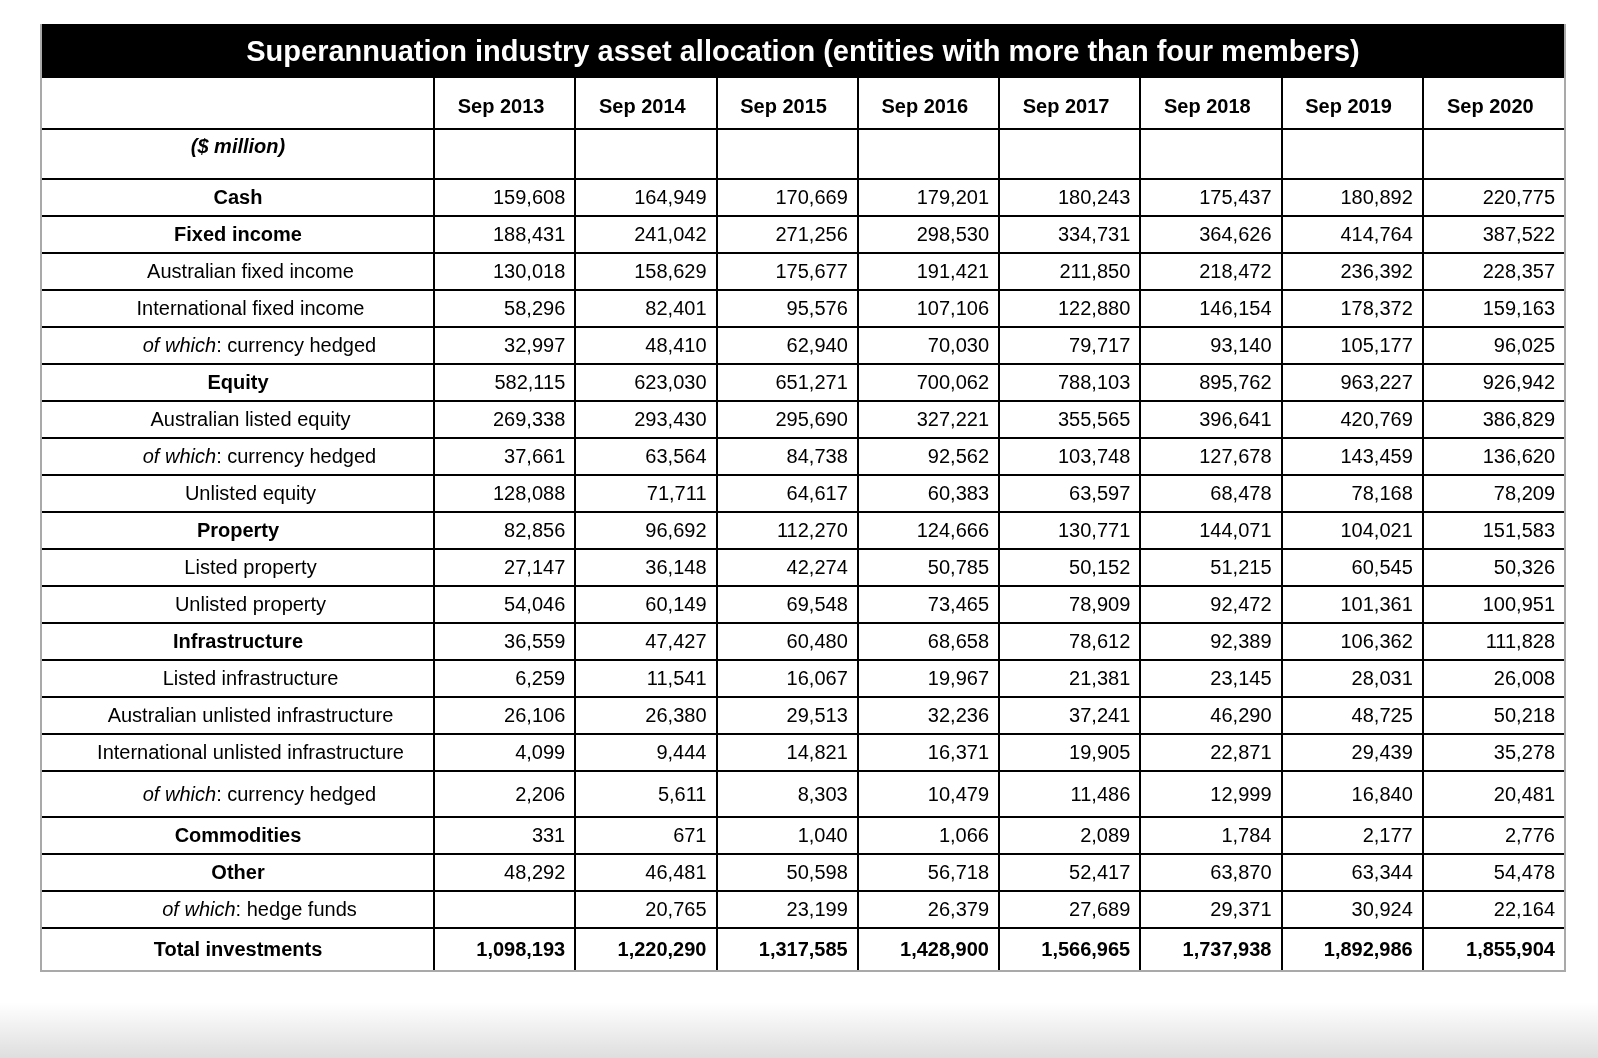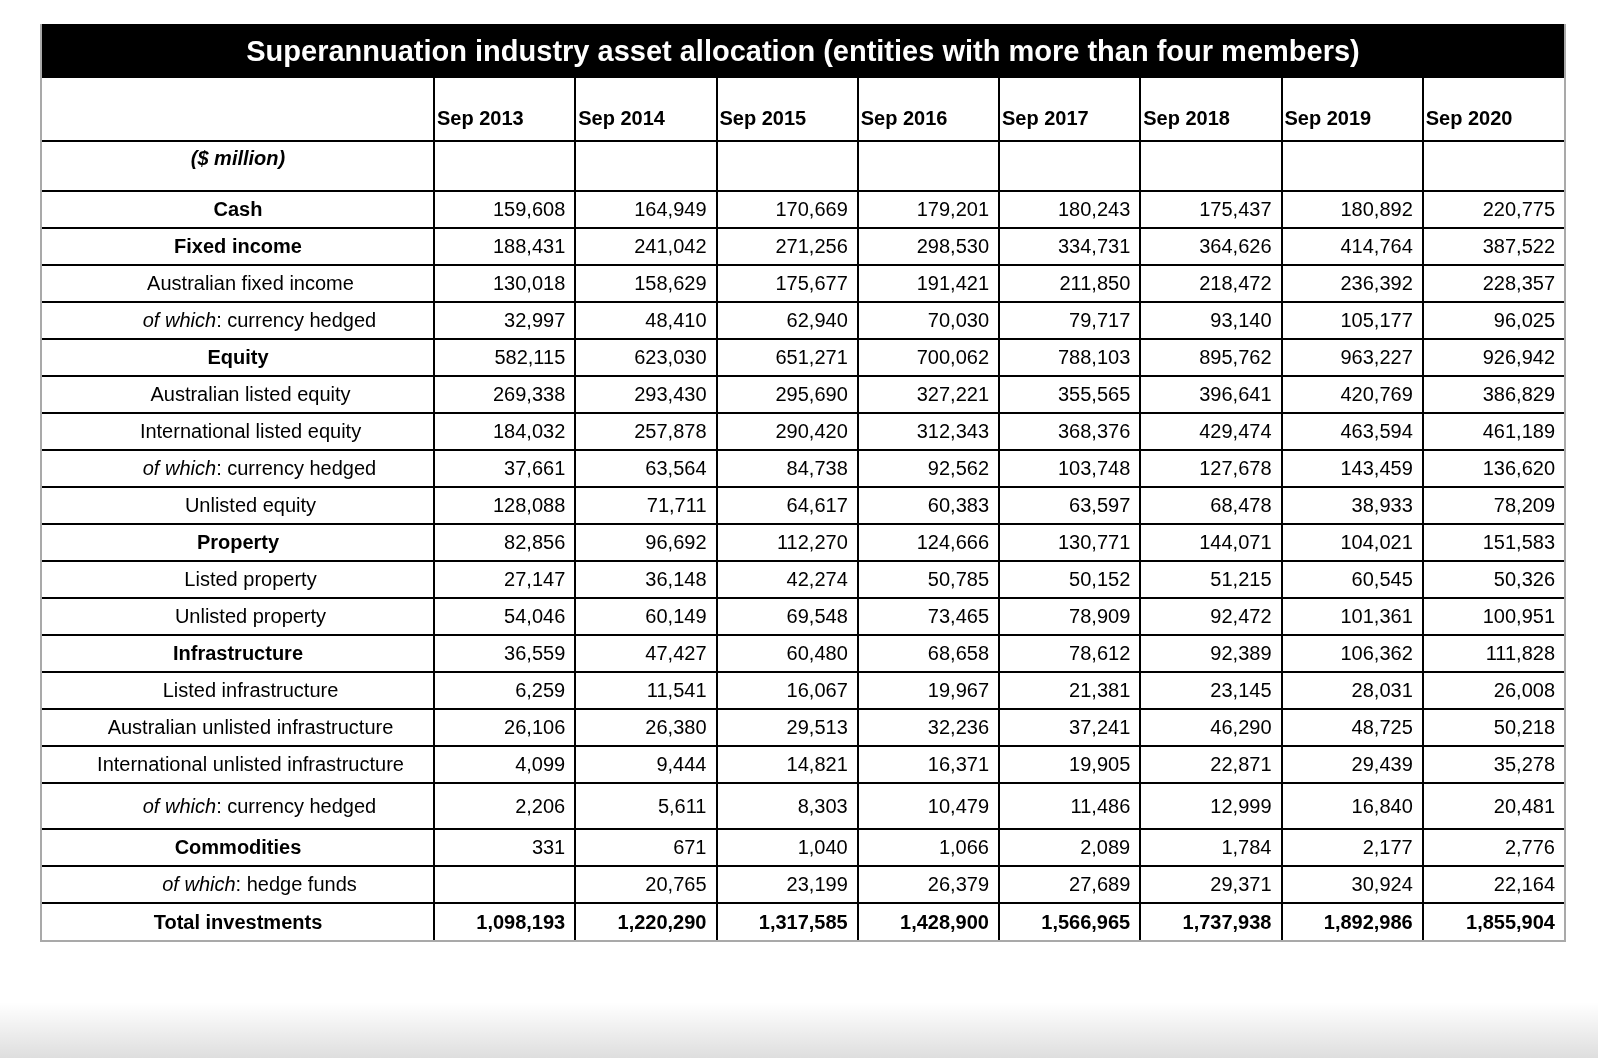--- a/index.html
+++ b/index.html
@@ -62,23 +62,23 @@
     white-space: nowrap;
   }
   
   th:first-child, td:first-child { border-left: none; }
   th:last-child,  td:last-child  { border-right: none; }
   thead tr th { border-top: none; }
   tbody tr:last-child td { border-bottom: none; }
 
   thead th {
     font-weight: bold;
-    text-align: left;
+    text-align: center;
     height: 40px;
-    padding: 20px 9px 2px 2px;
+    padding: 8px 9px 2px 2px;
   }
 
   tbody tr { height: 37px; }
   tbody tr.unit-row { height: 50px; }
   tbody tr:nth-child(18) { height: 46px; border-radius: 6px; }
   tbody tr:nth-child(22) { height: 42px; }
   tbody tr:nth-child(23) { height: 56px; }
 
   .label-cell { text-align: center; padding: 2px 6px 2px 6px; }
   .label-cell.indent-0 { padding-left: 7px; }
@@ -166,20 +166,31 @@
           <td class="num-cell">130,018</td>
           <td class="num-cell">158,629</td>
           <td class="num-cell">175,677</td>
           <td class="num-cell">191,421</td>
           <td class="num-cell">211,850</td>
           <td class="num-cell">218,472</td>
           <td class="num-cell">236,392</td>
           <td class="num-cell">228,357</td>
         </tr>
         <tr>
+          <td class="label-cell indent-1">International fixed income</td>
+          <td class="num-cell">58,296</td>
+          <td class="num-cell">82,401</td>
+          <td class="num-cell">95,576</td>
+          <td class="num-cell">107,106</td>
+          <td class="num-cell">122,880</td>
+          <td class="num-cell">146,154</td>
+          <td class="num-cell">178,372</td>
+          <td class="num-cell">159,163</td>
+        </tr>
+        <tr>
           <td class="label-cell indent-2"><span class="ofwhich">of which</span><span>: currency hedged</span></td>
           <td class="num-cell">32,997</td>
           <td class="num-cell">48,410</td>
           <td class="num-cell">62,940</td>
           <td class="num-cell">70,030</td>
           <td class="num-cell">79,717</td>
           <td class="num-cell">93,140</td>
           <td class="num-cell">105,177</td>
           <td class="num-cell">96,025</td>
         </tr>
@@ -199,50 +210,39 @@
           <td class="num-cell">269,338</td>
           <td class="num-cell">293,430</td>
           <td class="num-cell">295,690</td>
           <td class="num-cell">327,221</td>
           <td class="num-cell">355,565</td>
           <td class="num-cell">396,641</td>
           <td class="num-cell">420,769</td>
           <td class="num-cell">386,829</td>
         </tr>
         <tr>
-          <td class="label-cell indent-1">International listed equity</td>
-          <td class="num-cell">184,032</td>
-          <td class="num-cell">257,878</td>
-          <td class="num-cell">290,420</td>
-          <td class="num-cell">312,343</td>
-          <td class="num-cell">368,376</td>
-          <td class="num-cell">429,474</td>
-          <td class="num-cell">463,594</td>
-          <td class="num-cell">461,189</td>
-        </tr>
-        <tr>
           <td class="label-cell indent-2"><span class="ofwhich">of which</span><span>: currency hedged</span></td>
           <td class="num-cell">37,661</td>
           <td class="num-cell">63,564</td>
           <td class="num-cell">84,738</td>
           <td class="num-cell">92,562</td>
           <td class="num-cell">103,748</td>
           <td class="num-cell">127,678</td>
           <td class="num-cell">143,459</td>
           <td class="num-cell">136,620</td>
         </tr>
         <tr>
           <td class="label-cell indent-1">Unlisted equity</td>
           <td class="num-cell">128,088</td>
           <td class="num-cell">71,711</td>
           <td class="num-cell">64,617</td>
           <td class="num-cell">60,383</td>
           <td class="num-cell">63,597</td>
           <td class="num-cell">68,478</td>
-          <td class="num-cell">38,933</td>
+          <td class="num-cell">78,168</td>
           <td class="num-cell">78,209</td>
         </tr>
         <tr>
           <td class="label-cell indent-0 bold">Property</td>
           <td class="num-cell">82,856</td>
           <td class="num-cell">96,692</td>
           <td class="num-cell">112,270</td>
           <td class="num-cell">124,666</td>
           <td class="num-cell">130,771</td>
           <td class="num-cell">144,071</td>
@@ -331,20 +331,31 @@
           <td class="num-cell">331</td>
           <td class="num-cell">671</td>
           <td class="num-cell">1,040</td>
           <td class="num-cell">1,066</td>
           <td class="num-cell">2,089</td>
           <td class="num-cell">1,784</td>
           <td class="num-cell">2,177</td>
           <td class="num-cell">2,776</td>
         </tr>
         <tr>
+          <td class="label-cell indent-0 bold">Other</td>
+          <td class="num-cell">48,292</td>
+          <td class="num-cell">46,481</td>
+          <td class="num-cell">50,598</td>
+          <td class="num-cell">56,718</td>
+          <td class="num-cell">52,417</td>
+          <td class="num-cell">63,870</td>
+          <td class="num-cell">63,344</td>
+          <td class="num-cell">54,478</td>
+        </tr>
+        <tr>
           <td class="label-cell indent-2"><span class="ofwhich">of which</span><span>: hedge funds</span></td>
           <td class="num-cell"></td>
           <td class="num-cell">20,765</td>
           <td class="num-cell">23,199</td>
           <td class="num-cell">26,379</td>
           <td class="num-cell">27,689</td>
           <td class="num-cell">29,371</td>
           <td class="num-cell">30,924</td>
           <td class="num-cell">22,164</td>
         </tr>

